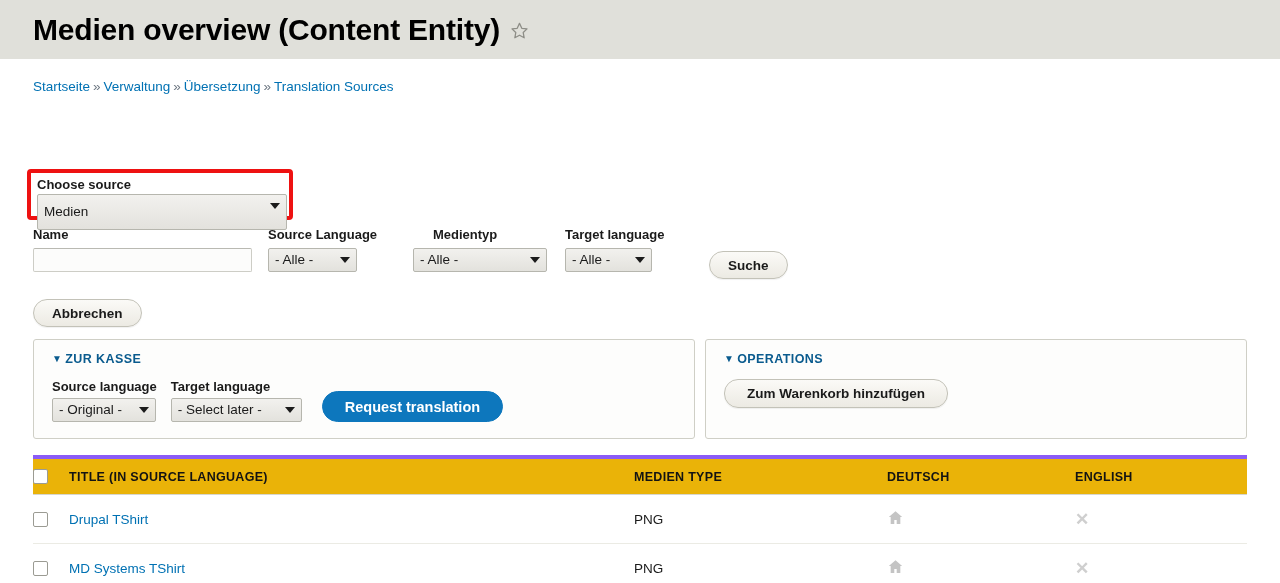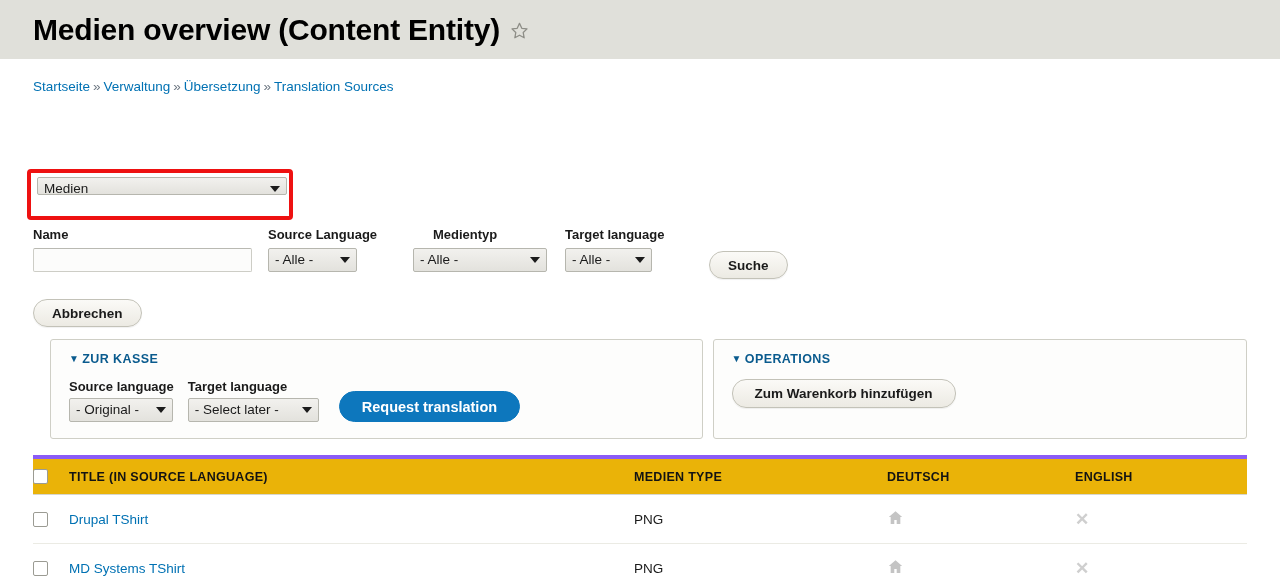--- a/index.html
+++ b/index.html
@@ -177,21 +177,21 @@
   .cancel-row {
     position: absolute;
     top: 240px;
     left: 33px;
   }
 
   
   .panels {
     position: absolute;
     top: 280px;
-    left: 50px;
+    left: 33px;
     right: 33px;
     display: flex;
     gap: 10px;
   }
   .panel {
     border: 1px solid #cfcfc6;
     border-radius: 3px;
     background: #fdfdfc;
     box-sizing: border-box;
     padding: 12px 16px 14px 18px;
@@ -291,22 +291,23 @@
   </span>
 </div>
 
 <div class="content">
 
   <div class="breadcrumb">
     <a href="#">Startseite</a><span class="sep">»</span><a href="#">Verwaltung</a><span class="sep">»</span><a href="#">Übersetzung</a><span class="sep">»</span><a href="#">Translation Sources</a>
   </div>
 
   <div class="choose-source-wrap">
+    <label class="field-label">Choose source</label>
     <div class="sel-wrap" style="width:250px;">
-      <select class="sel" style="width:250px;height:18px;">
+      <select class="sel" style="width:250px;height:36px;">
         <option>Medien</option>
       </select>
       <span class="arrow"></span>
     </div>
   </div>
 
   <div class="filter-row">
 
     <div class="f-item f-name">
       <label class="field-label">Name</label>

